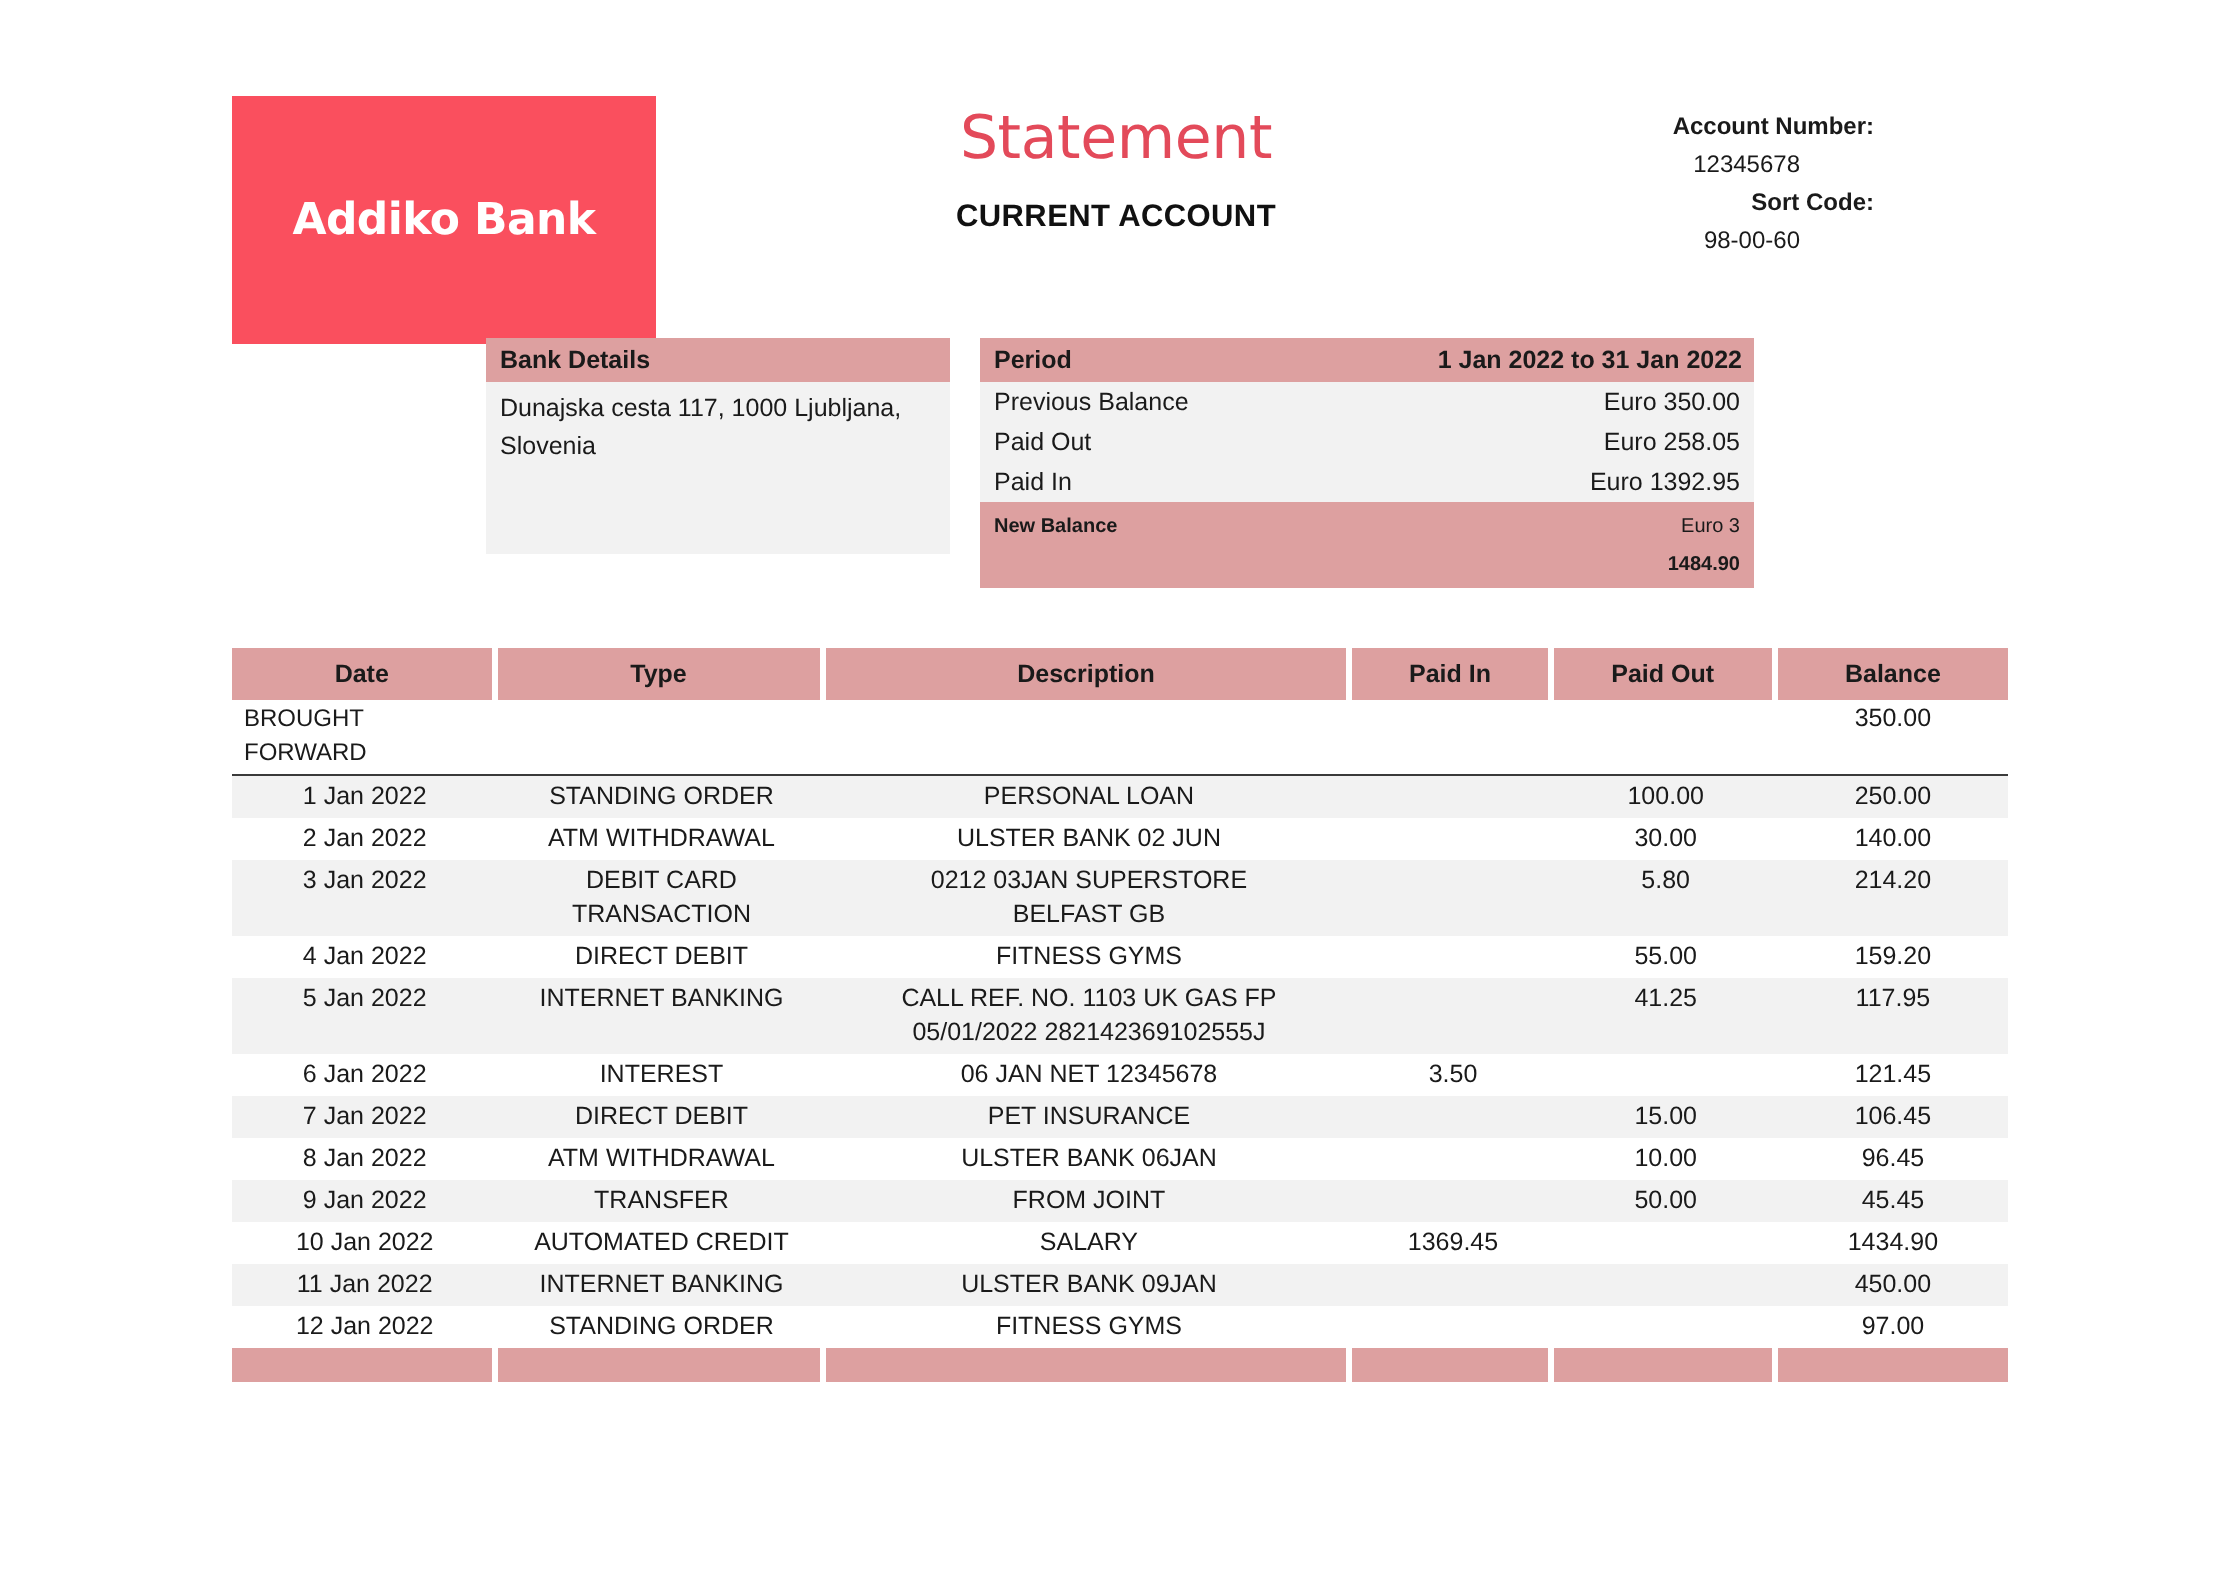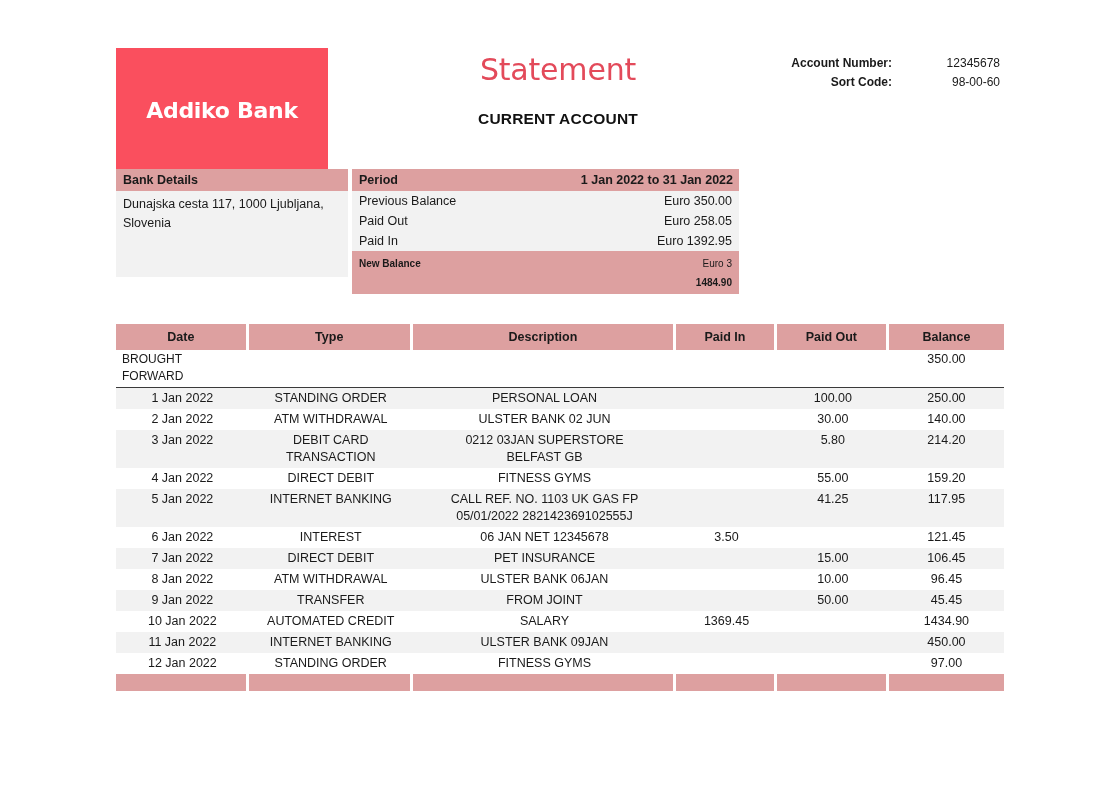--- a/index.html
+++ b/index.html
@@ -52,56 +52,58 @@
   }
   .statement-title {
     color: #E34A5A;
     font-size: 30px;
     font-weight: normal;
     line-height: 36px;
     font-family: "DejaVu Sans", sans-serif;
     letter-spacing: -0.2px;
   }
   .account-type {
-    margin-top: 22px;
+    margin-top: 12px;
     color: #111111;
     font-size: 15.5px;
     font-weight: bold;
     letter-spacing: 0.2px;
   }
   .acct-meta {
     position: absolute;
     left: 700px; top: 54px;
     width: 300px;
     font-size: 12px;
   }
   .acct-row {
     display: flex;
     justify-content: flex-end;
     align-items: center;
     line-height: 19px;
+    flex-direction: column;
   }
   .acct-label {
     font-weight: bold;
     text-align: right;
     width: 182px;
     padding-right: 8px;
   }
   .acct-value {
     width: 100px;
     text-align: right;
   }
 
   
   .info-row {
     position: absolute;
     left: 116px; top: 169px;
     width: 888px;
     display: flex;
-    gap: 4px;
+    gap: 15px;
+    justify-content: center;
   }
   .info-col { }
   .col-bank { width: 232px; }
   .col-you  { width: 266px; }
   .col-period { width: 387px; }
 
   .info-head {
     background: #DDA0A0;
     font-weight: bold;
     font-size: 12.5px;

